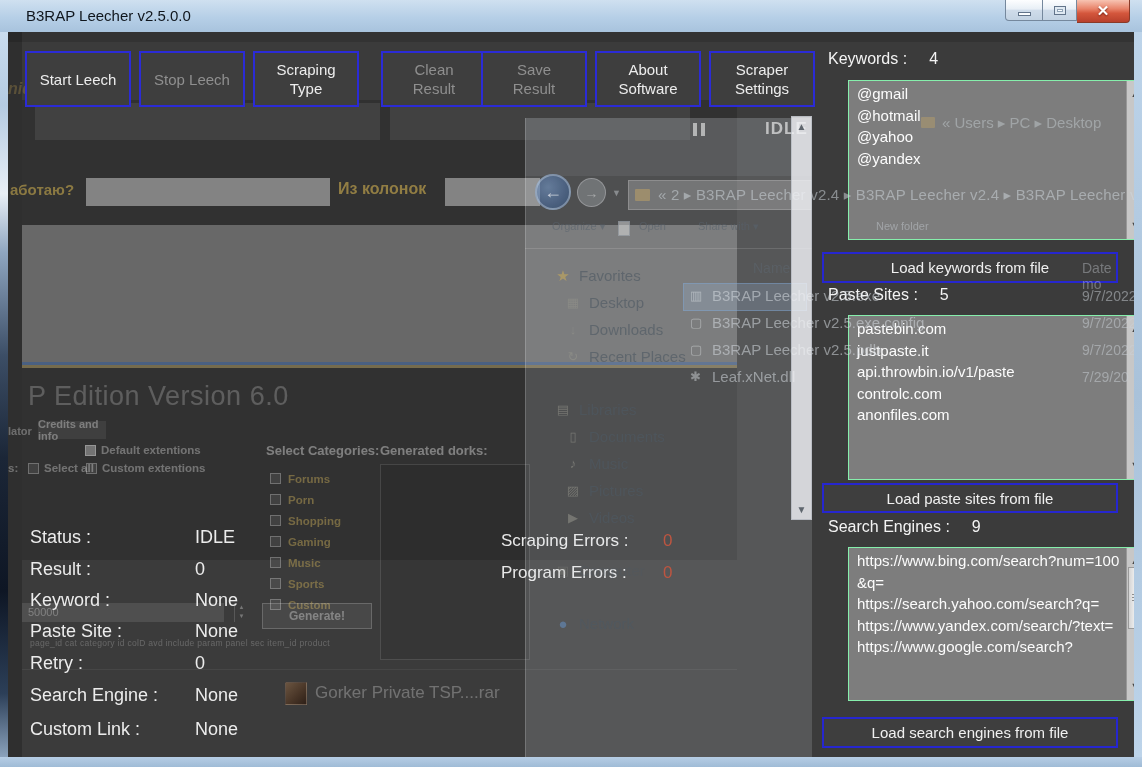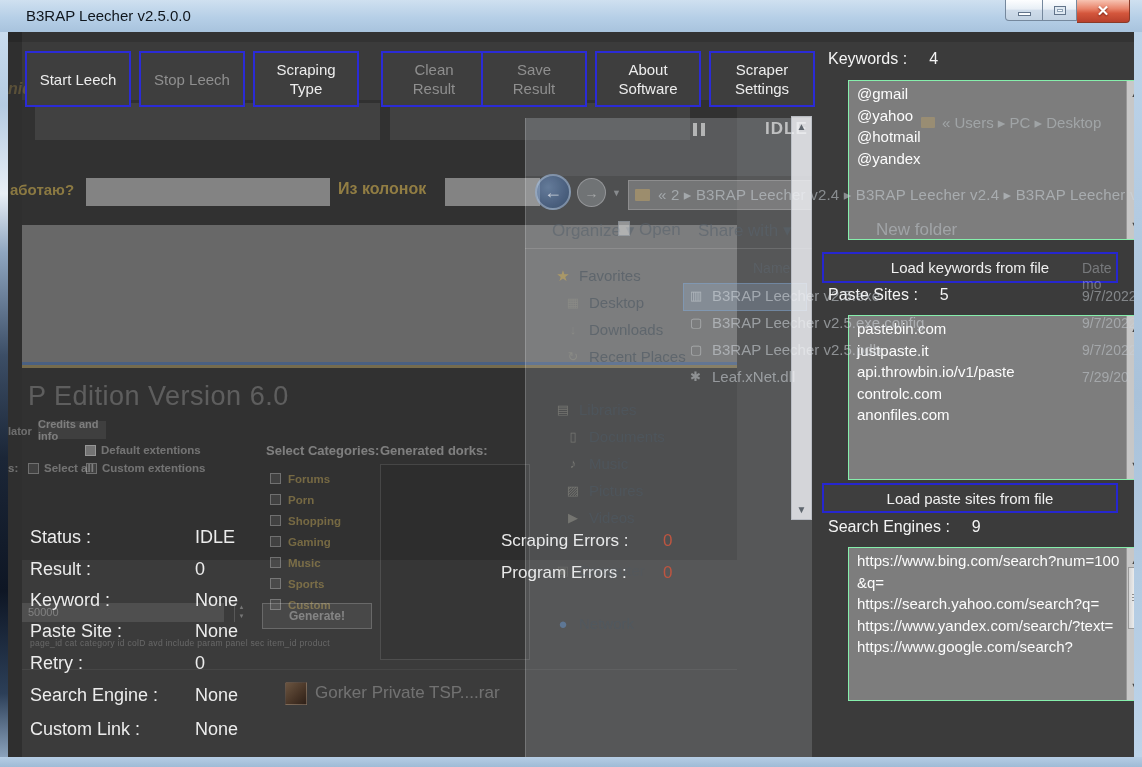--- a/index.html
+++ b/index.html
@@ -132,21 +132,21 @@
   .gX-fwd { left:569px; top:146px; width:29px; height:29px; border-radius:50%;
     background:rgba(200,208,216,.28); border:1px solid rgba(255,255,255,.25); color:rgba(255,255,255,.38);
     font-size:14px; display:flex; align-items:center; justify-content:center; }
   .gX-navdrop { left:604px; top:156px; font-size:9px; color:rgba(225,230,236,.4); }
   .gX-addrbar { left:620px; top:148px; width:184px; height:30px; background:rgba(255,255,255,.22); border:1px solid rgba(255,255,255,.18); }
   .gX-addrfolder { left:627px; top:157px; width:15px; height:12px; background:rgba(195,165,100,.5); border-radius:1px; }
   .gX-addrtext { left:650px; top:154px; width:476px; height:22px; overflow:hidden; white-space:nowrap;
     font-size:15px; color:rgba(208,214,220,.52); letter-spacing:.2px; }
   .gX-addrtop-folder { left:913px; top:85px; width:14px; height:11px; background:rgba(195,165,100,.4); border-radius:1px; }
   .gX-addrtop { left:934px; top:82px; width:192px; overflow:hidden; white-space:nowrap; font-size:15px; color:rgba(205,212,218,.45); }
-  .gX-tool { top:188px; font-size:17px; color:rgba(88,98,108,.6); white-space:nowrap; }
+  .gX-tool { top:188px; font-size:11px; color:rgba(88,98,108,.6); white-space:nowrap; }
   .gX-tool.light { color:rgba(205,211,217,.45); }
   .gX-openicon { left:610px; top:189px; width:12px; height:15px; background:rgba(255,255,255,.4); border:1px solid rgba(120,130,140,.5); }
   .gX-toolsep { left:517px; top:216px; width:287px; height:1px; background:rgba(255,255,255,.13); }
   .gX-colname { left:745px; top:228px; font-size:14px; color:rgba(92,102,112,.55); }
   .gX-coldate { left:1074px; top:228px; font-size:14px; color:rgba(205,211,217,.4); }
   .gX-tree { left:537px; top:230px; width:175px; }
   .gX-treerow { height:27px; display:flex; align-items:center; font-size:15px; color:rgba(78,88,98,.62); padding-left:18px; }
   .gX-treerow.root { padding-left:8px; }
   .gX-treerow.gap { margin-top:26px; }
   .gX-treerow.faint { opacity:.5; }
@@ -271,22 +271,22 @@
         </div>
 
       <div class="pane-label" style="top:18px;">
         <span>Keywords :</span>
         <span>4</span>
       </div>
       <div class="listbox" style="top:48px; height:160px;">
         <div class="list-items">
 
         <div>@gmail</div>
+            <div>@hotmail</div>
             <div>@yahoo</div>
-            <div>@hotmail</div>
             <div>@yandex</div>
           </div>
         <div class="vscroll">
           <div class="vs-up">▲</div>
           <div class="vs-dn">▼</div>
         </div>
       </div>
       <div class="load-btn" style="top:220px;">Load keywords from file</div>
 
       <div class="pane-label" style="top:254px;">
@@ -322,20 +322,21 @@
             <div>https://www.google.com/search?</div>
           </div>
         <div class="vscroll">
           <div class="vs-up">▲</div>
           <div class="vs-thumb">
               <div class="vs-grip"></div>
             </div>
           <div class="vs-dn">▼</div>
         </div>
       </div>
+      <div class="load-btn" style="top:685px;">Load search engines from file</div>
 
       <div class="status-list">
 
       <div class="status-row">
             <span>Status :</span>
             <span class="val">IDLE</span>
           </div>
           <div class="status-row">
             <span>Result :</span>
             <span class="val">0</span>

